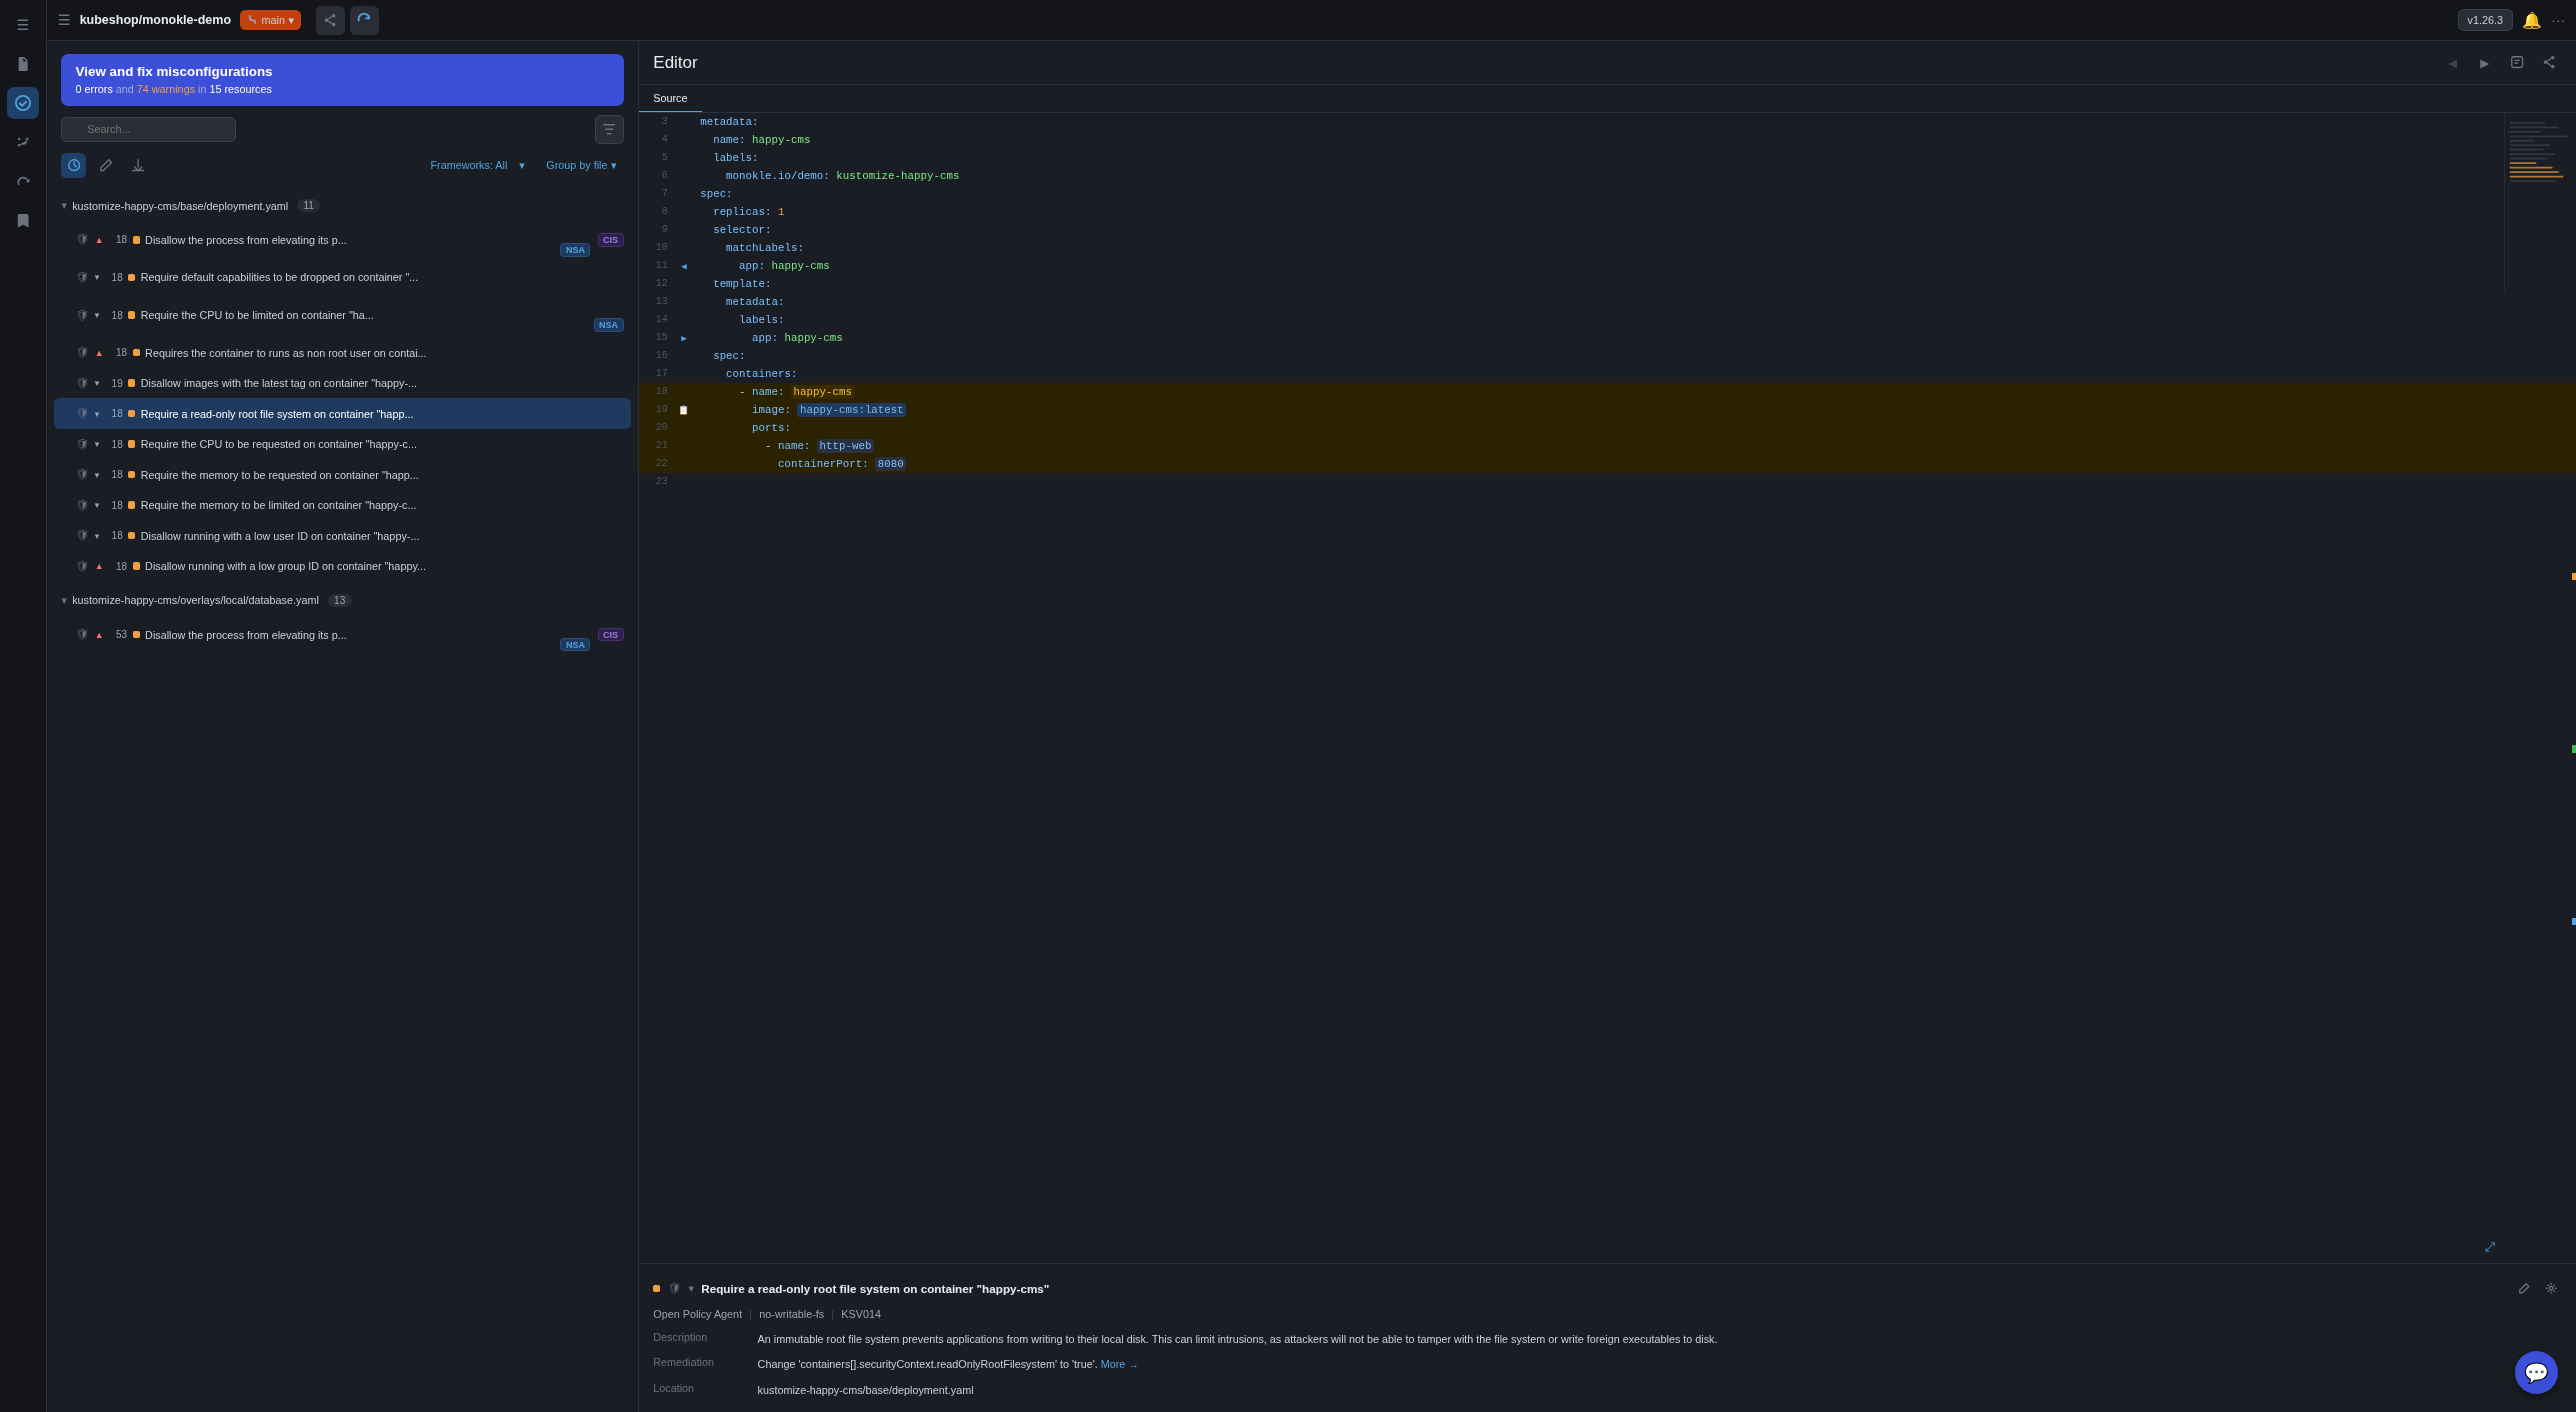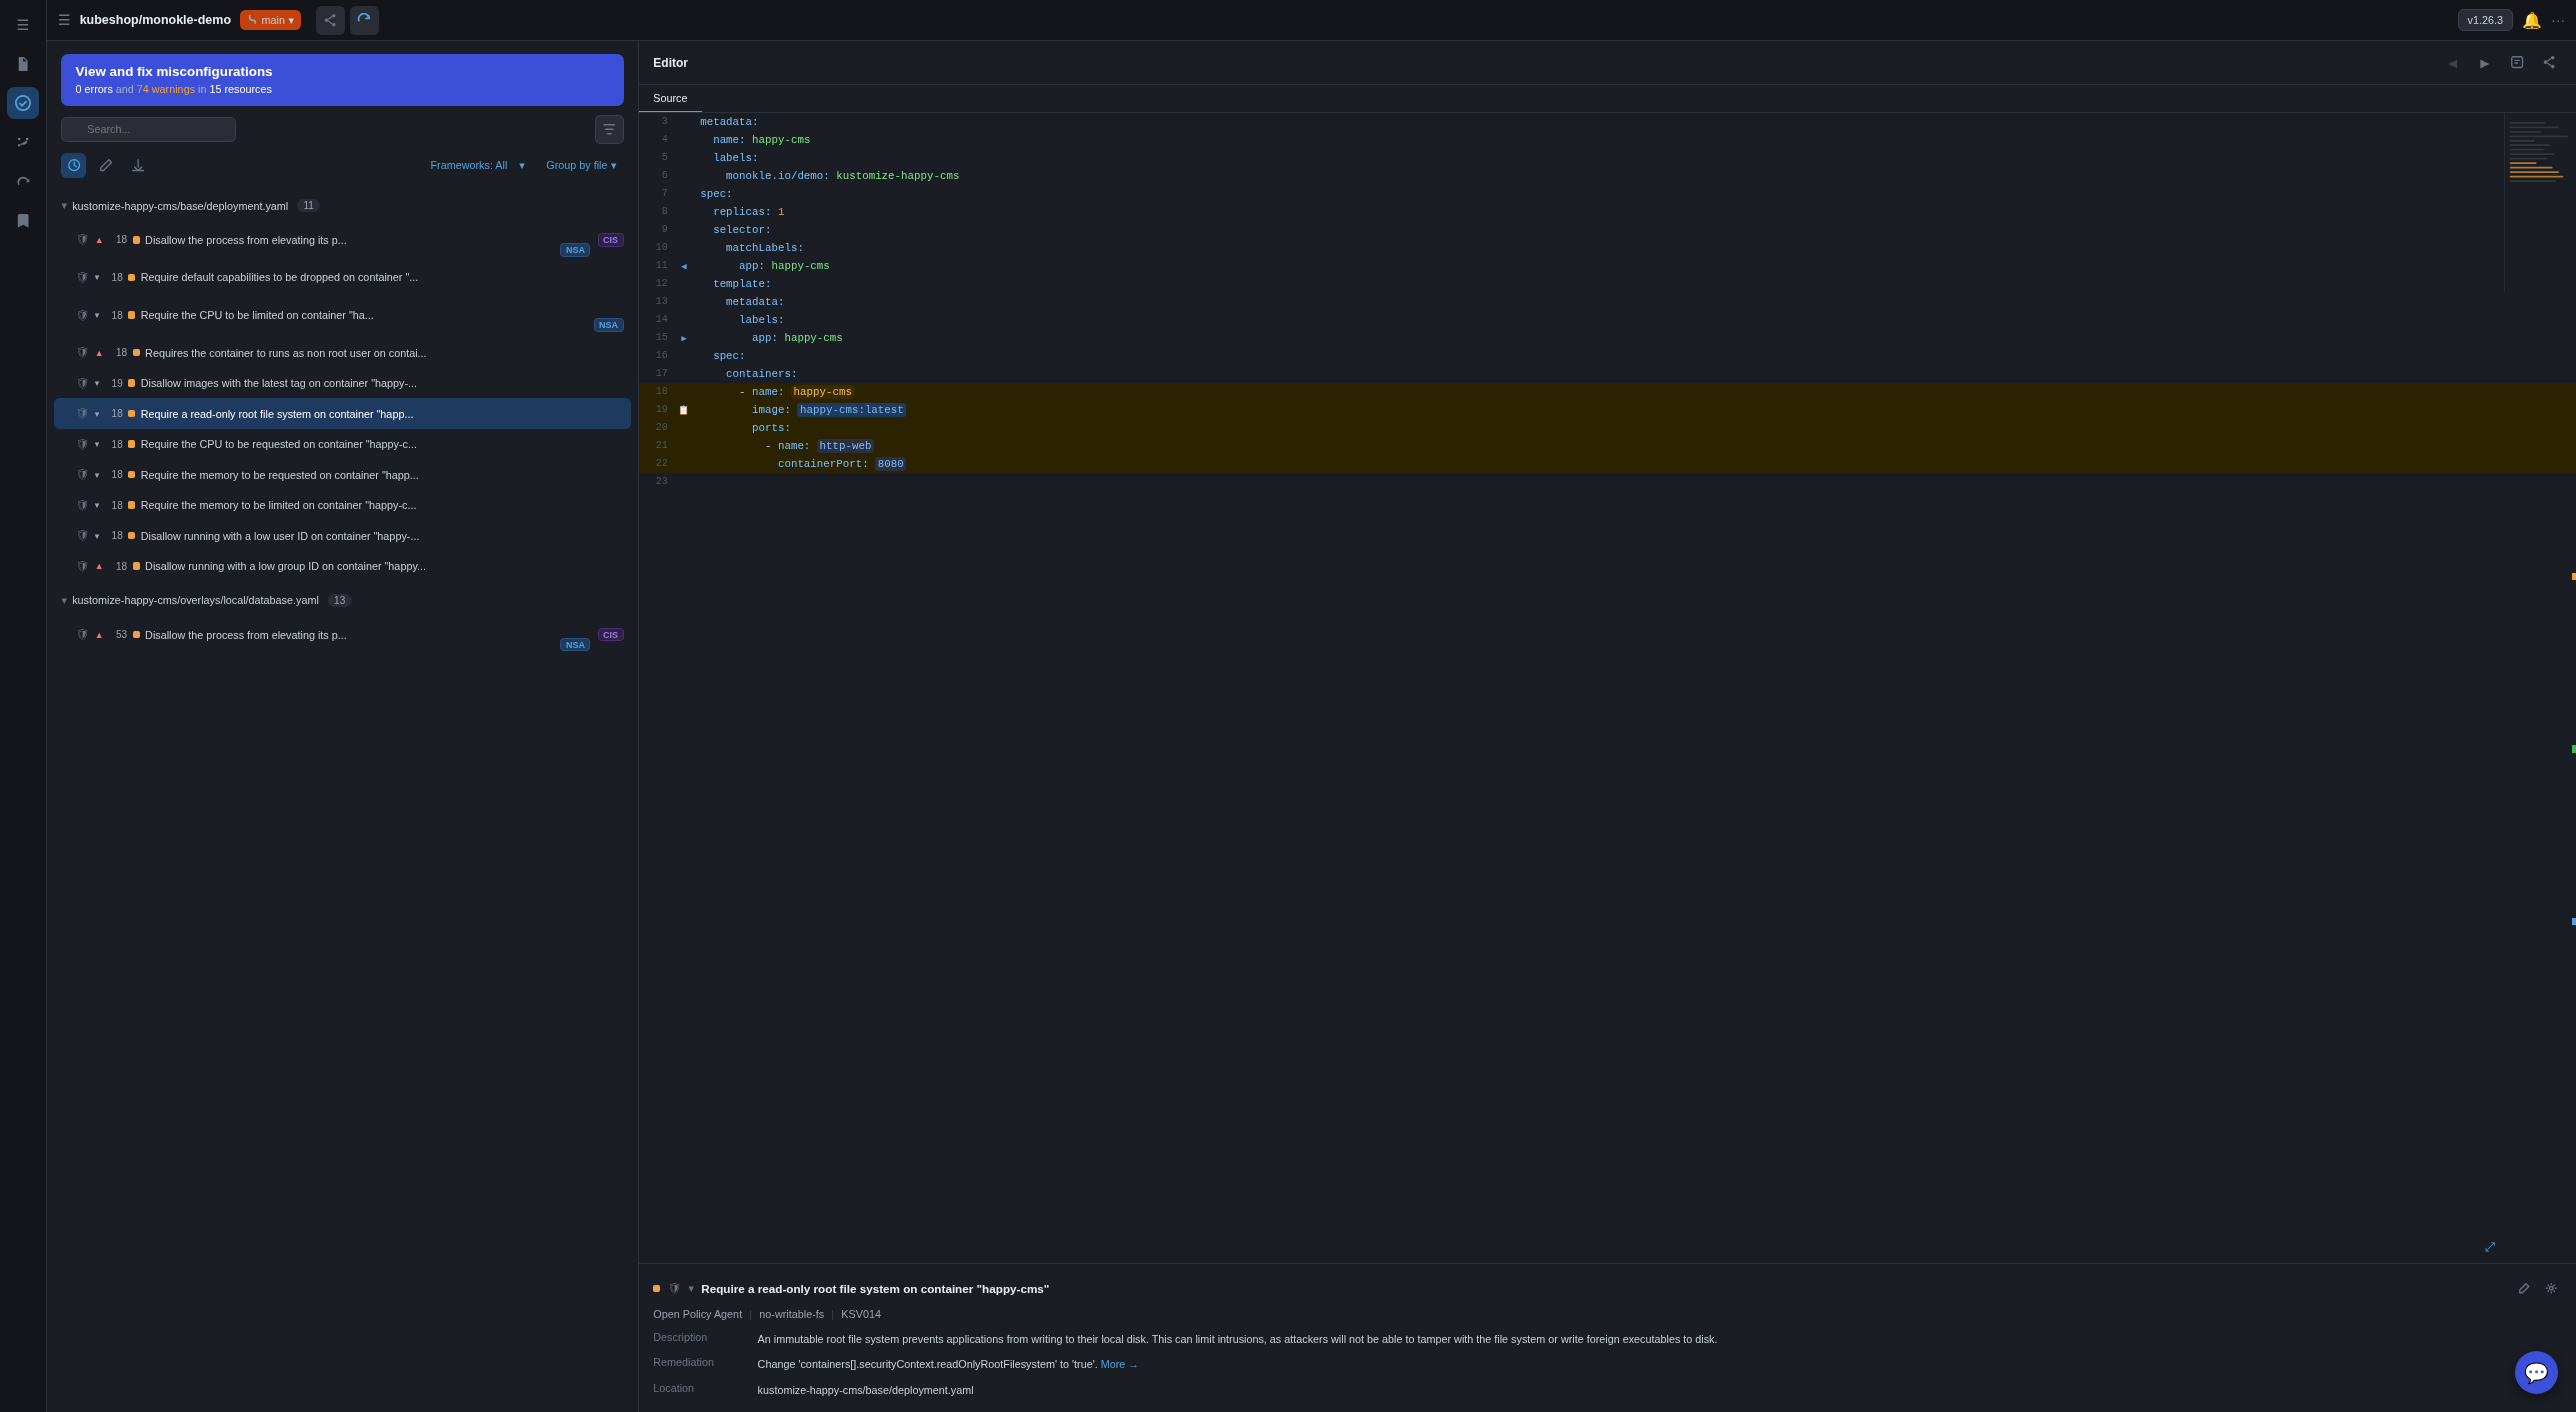--- a/index.html
+++ b/index.html
@@ -193,21 +193,21 @@
       flex-direction: column;
       overflow: hidden;
     }
 
     .editor-header {
       display: flex; align-items: center; gap: 7.2px;
       padding: 9px 14.3px;
       border-bottom: 0.9px solid #2d3139;
       flex-shrink: 0;
     }
-    .editor-title { font-weight: 700; font-size: 12px; color: #e6edf3; flex: 1; }
+    .editor-title { font-weight: 400; font-size: 17px; color: #e6edf3; flex: 1; }
     .editor-nav-btn {
       width: 25px; height: 25px; border-radius: 3.6px;
       display: flex; align-items: center; justify-content: center;
       cursor: pointer; color: #6b7280; background: transparent;
     }
     .editor-nav-btn.disabled { color: #3d4149; cursor: default; }
 
     .editor-tabs {
       display: flex;
       border-bottom: 0.9px solid #2d3139;

